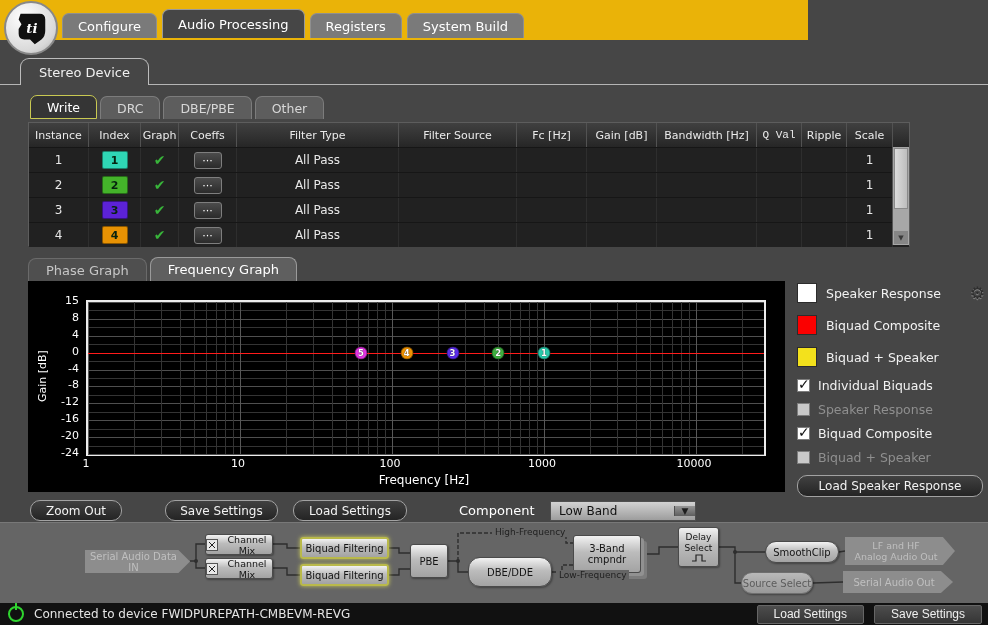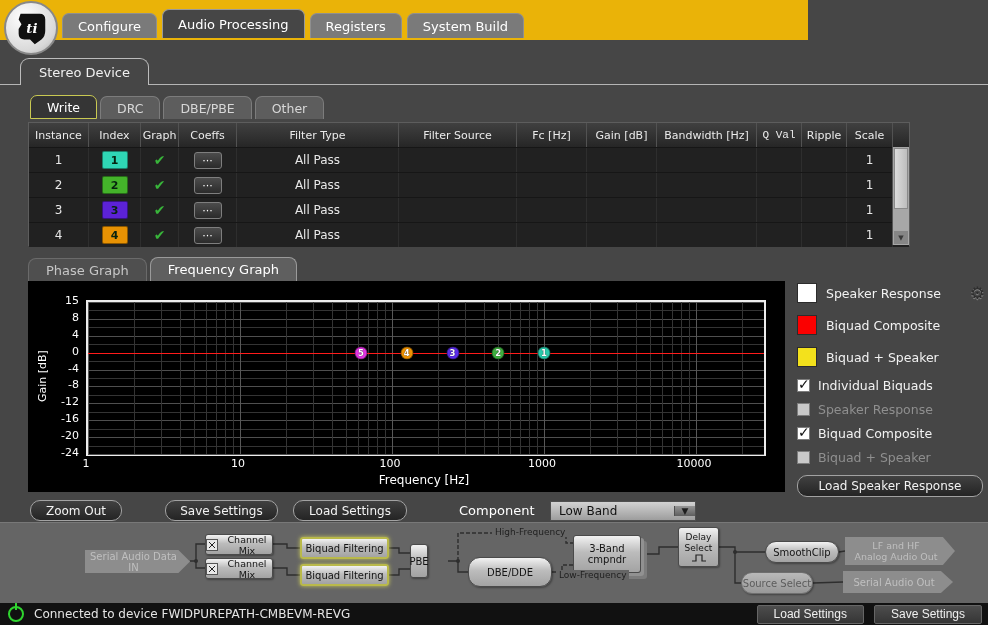--- a/index.html
+++ b/index.html
@@ -437,21 +437,21 @@
     <span>Channel Mix</span>
   </div>
 
   <div class="fblock selected" style="left:300px;top:14px;width:89px;height:22px;">
     <span>Biquad Filtering</span>
   </div>
   <div class="fblock selected" style="left:300px;top:41px;width:89px;height:22px;">
     <span>Biquad Filtering</span>
   </div>
 
-  <div class="fblock" style="left:410px;top:21px;width:18px;height:34px;">
+  <div class="fblock" style="left:410px;top:21px;width:38px;height:34px;">
     <span>PBE</span>
   </div>
 
   <div class="fblock pill" style="left:468px;top:34px;width:84px;height:30px;">
     <span>DBE/DDE</span>
   </div>
 
   <div class="fblock stack" style="left:573px;top:12px;width:68px;height:38px;text-align:center;">
     <span>3-Band</span>
     <span>cmpndr</span>

